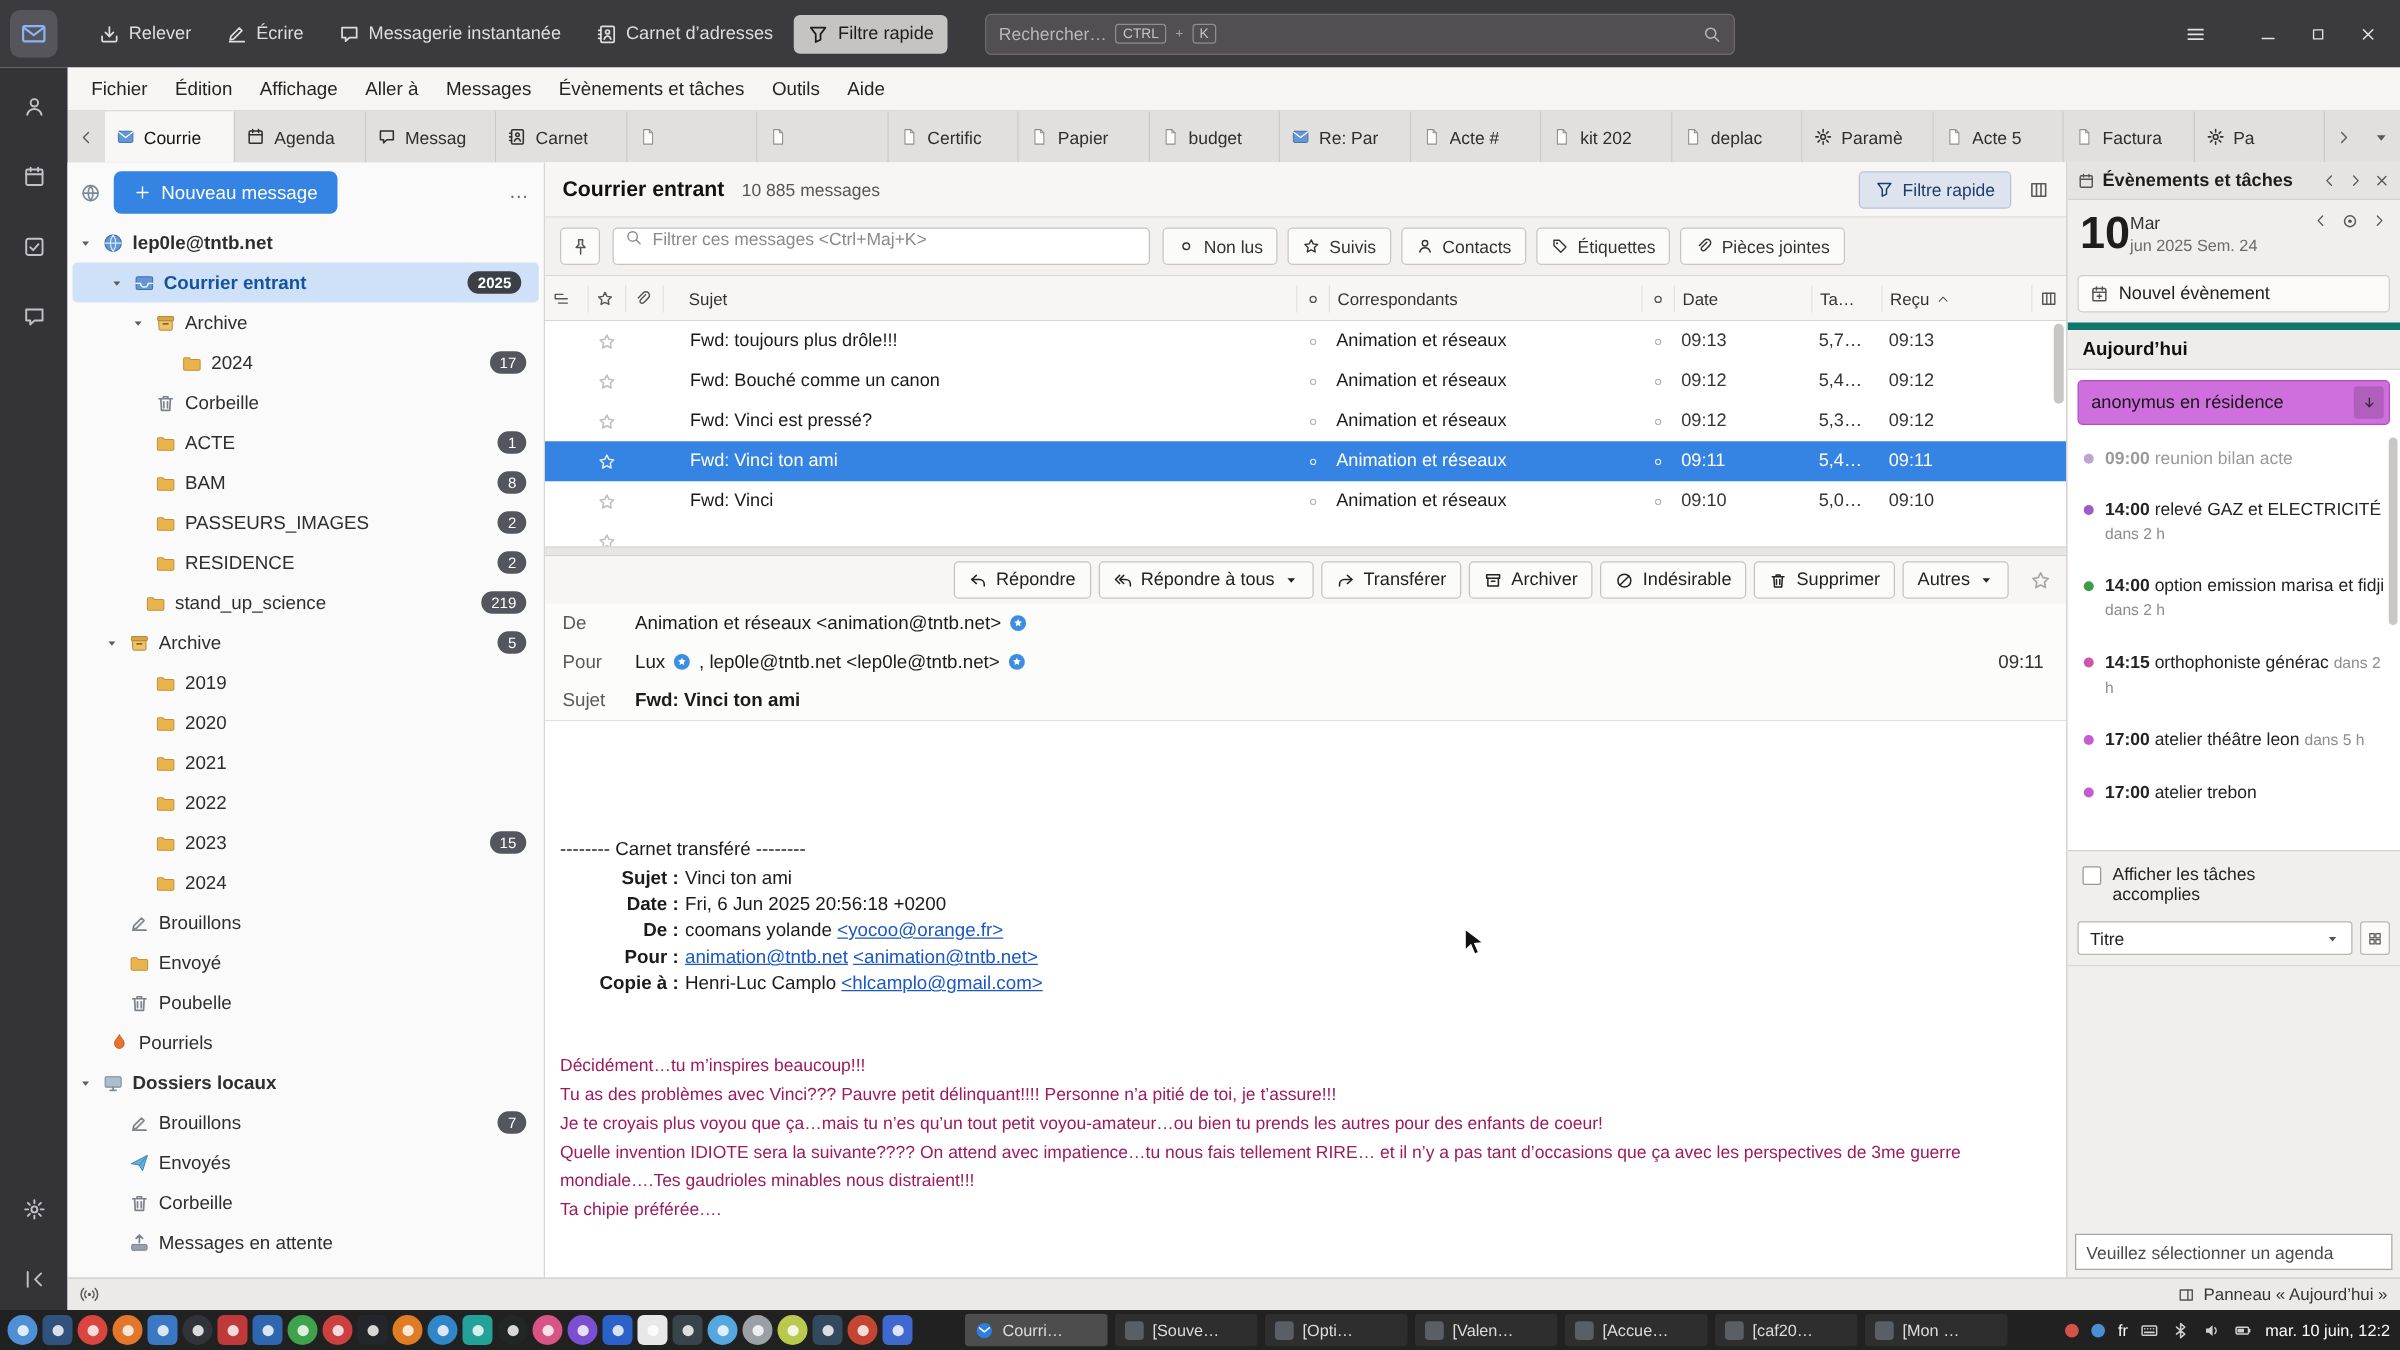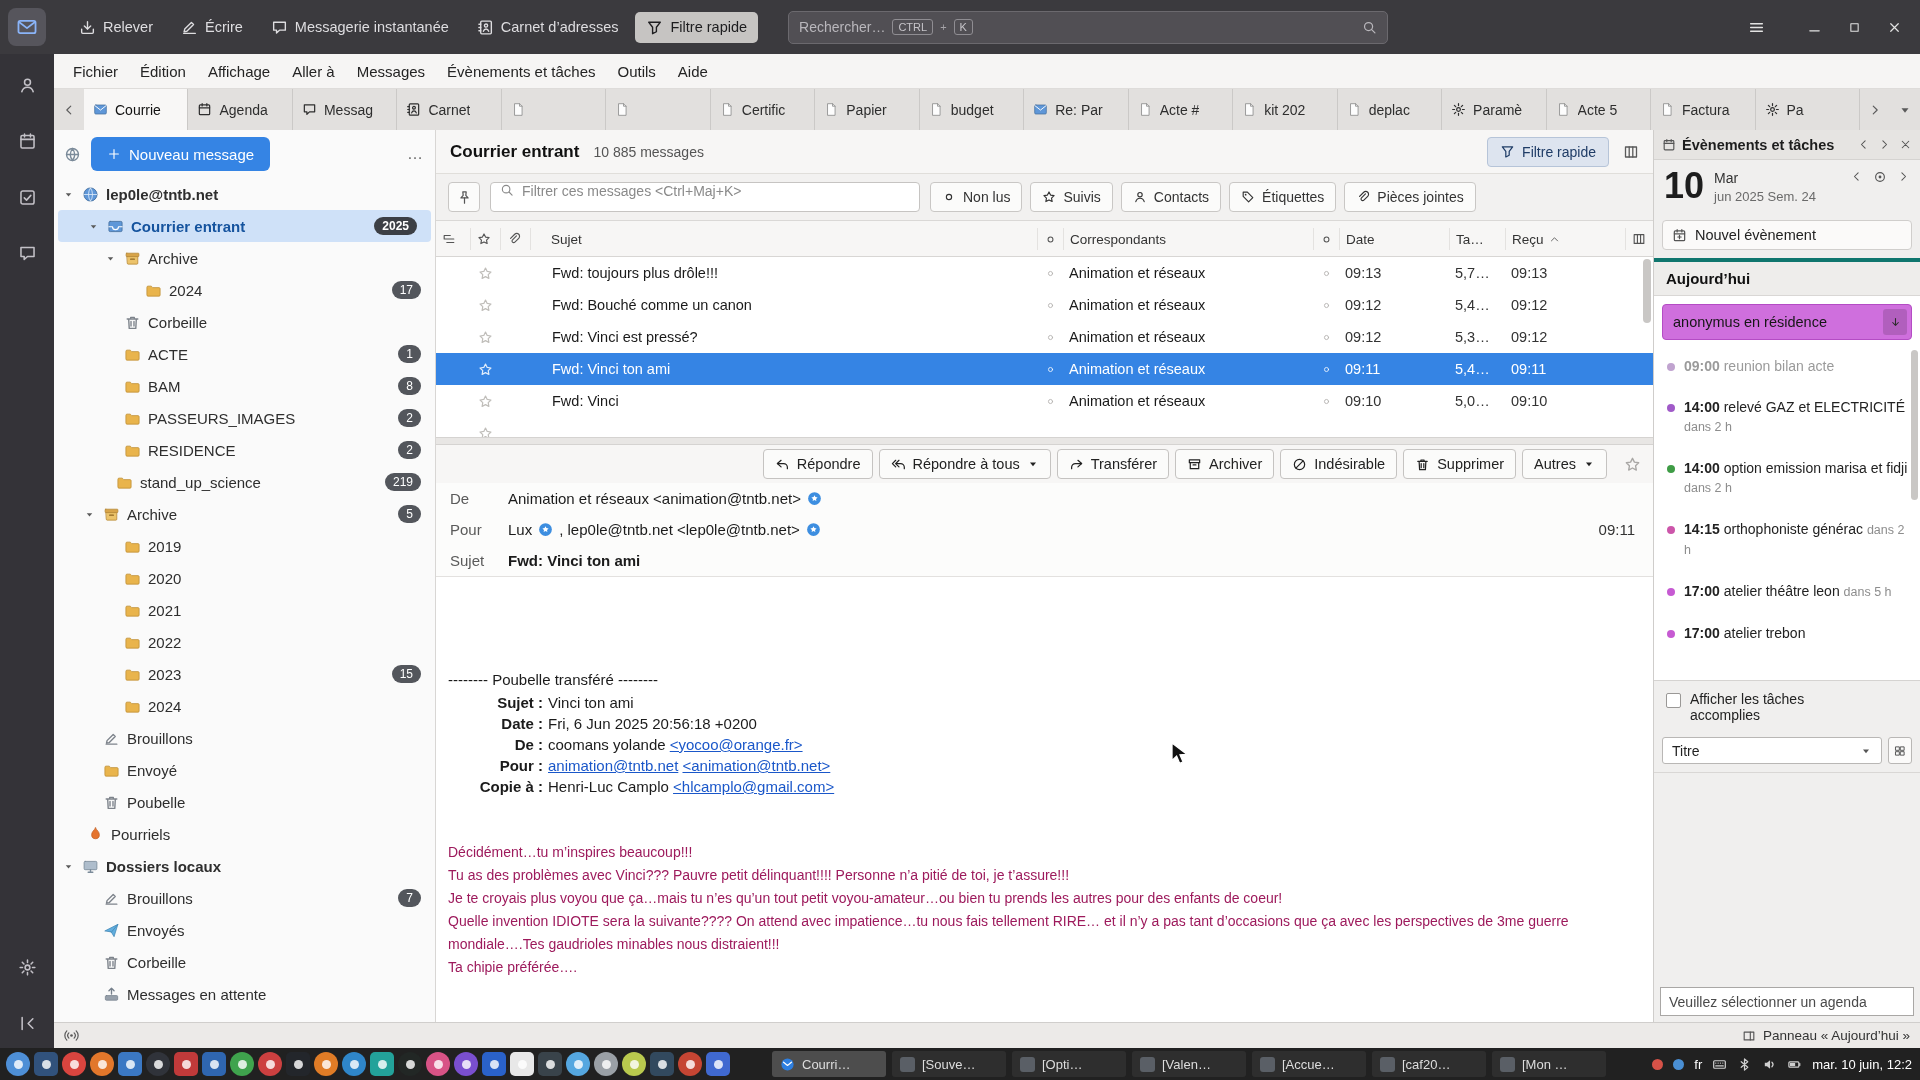--- a/index.html
+++ b/index.html
@@ -96,27 +96,27 @@
   .sep-line{margin-bottom:2px;}
   .field{display:flex;}
   .flabel{width:100px;text-align:right;font-weight:bold;padding-right:5px;flex:0 0 auto;}
   .fval a,.fval .lnk{color:#1a57c9;text-decoration:underline;cursor:default;}
   .paras{margin-top:44px;max-width:1160px;color:#9d1a5c;font-size:14px;line-height:23px;}
 
   
   .today{position:absolute;left:1653px;top:130px;width:267px;height:892px;background:#f0efee;border-left:1px solid #cfcdcb;display:flex;flex-direction:column;overflow:hidden;}
   .tp-header{height:30px;background:#e6e4e2;border-bottom:1px solid #d5d3d1;display:flex;align-items:center;gap:6px;padding:0 8px;font-weight:bold;font-size:14.5px;color:#1d1d1d;flex:0 0 auto;}
   .tp-header .nav{margin-left:auto;display:flex;gap:8px;color:#555;}
-  .tp-date{height:58px;display:flex;padding:6px 10px 0;gap:10px;flex:0 0 auto;position:relative;}
+  .tp-date{height:58px;display:flex;padding:6px 10px 0;flex:0 0 auto;position:relative;}
   .tp-day{font-size:36px;font-weight:bold;color:#1d1d1d;line-height:40px;}
   .tp-dcol{padding-top:4px;font-size:14px;color:#333;}
   .tp-dcol .sub{font-size:13px;color:#6a6a6a;margin-top:3px;}
   .tp-date .nav2{position:absolute;right:10px;top:10px;display:flex;gap:10px;color:#555;}
   .tp-newevent{margin:2px 8px 8px;height:30px;background:#fbfaf9;border:1px solid #d0cecc;border-radius:4px;display:flex;align-items:center;gap:8px;padding:0 9px;font-size:14.5px;color:#222;cursor:default;flex:0 0 auto;}
-  .tp-section{height:38px;background:#eeedeb;border-top:4px solid #0f766e;border-bottom:1px solid #d9d7d5;display:flex;align-items:center;padding:0 12px;font-weight:bold;font-size:15px;color:#111;flex:0 0 auto;}
+  .tp-section{height:38px;background:#eeedeb;border-top:6px solid #0f766e;border-bottom:1px solid #d9d7d5;display:flex;align-items:center;padding:0 12px;font-weight:bold;font-size:15px;color:#111;flex:0 0 auto;}
   .tp-events{height:384px;background:#fff;overflow:hidden;position:relative;flex:0 0 auto;}
   .tp-pill{margin:8px 8px 6px;height:36px;background:#cf6fdd;border:1px solid #b44cc4;border-radius:4px;display:flex;align-items:center;padding:0 4px 0 10px;font-size:14.5px;color:#161616;gap:6px;cursor:default;}
   .tp-pill .plabel{flex:1;white-space:nowrap;overflow:hidden;}
   .pill-btn{width:24px;height:26px;border-radius:3px;background:rgba(0,0,0,.14);display:flex;align-items:center;justify-content:center;color:#2c2c2c;cursor:default;}
   .ev{position:relative;padding:11px 10px 11px 30px;font-size:14px;line-height:19px;color:#222;cursor:default;}
   .ev .dot{position:absolute;left:13px;top:17px;width:8px;height:8px;border-radius:50%;}
   .ev b{font-weight:bold;}
   .ev .due{color:#8d8d8d;font-size:12.5px;}
   .ev.past{color:#9a9a9a;}
   .tp-events .vscroll{position:absolute;right:2px;top:54px;width:7px;height:150px;background:#c9c7c5;border-radius:4px;}
@@ -1030,21 +1030,21 @@
         </span>
         <span class="time">09:11</span>
       </div>
       <div class="hdr-row">
         <span class="hl">Sujet</span>
         <span class="hv subjv">Fwd: Vinci ton ami</span>
       </div>
     </div>
 
     <div class="msg-body">
-      <div class="sep-line">-------- Poubelle transféré --------</div>
+      <div class="sep-line">-------- Carnet transféré --------</div>
       <div id="fields">
           <div class="field">
             <span class="flabel">Sujet :</span>
             <span class="fval">Vinci ton ami</span>
           </div>
           <div class="field">
             <span class="flabel">Date :</span>
             <span class="fval">Fri, 6 Jun 2025 20:56:18 +0200</span>
           </div>
           <div class="field">

